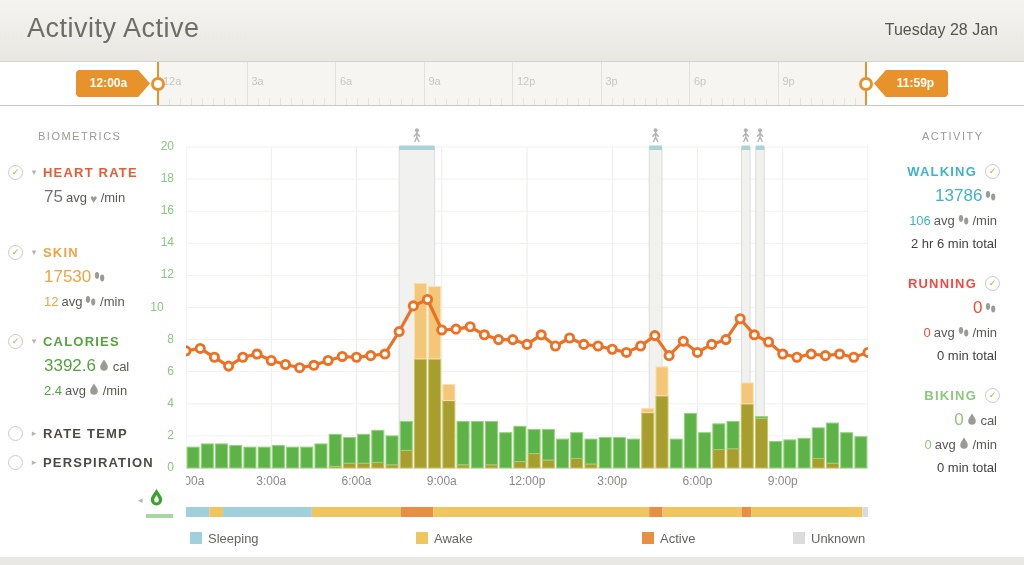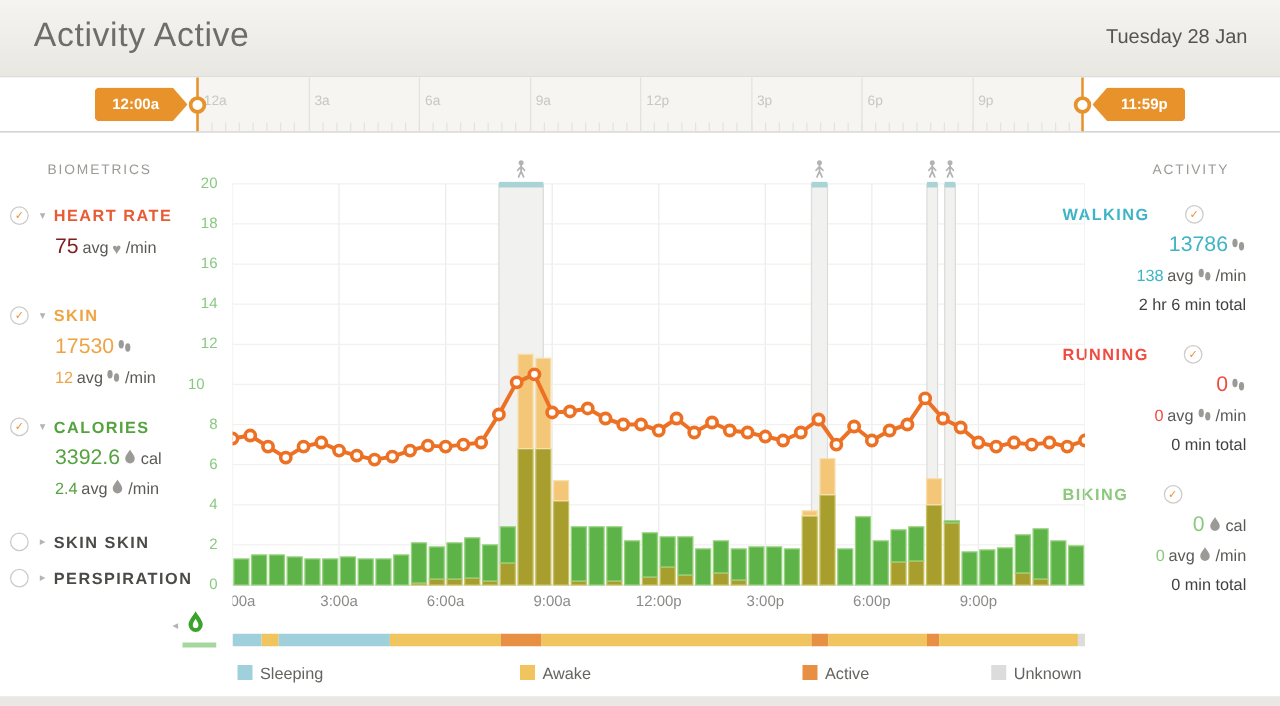--- a/index.html
+++ b/index.html
@@ -37,21 +37,21 @@
   .check-circle { display:inline-block; width:15px; height:15px; border:1px solid #cccbc7;
     border-radius:50%; font-size:9px; line-height:13px; text-align:center; color:#e8953b;
     background:#fff; cursor:pointer; flex:0 0 auto; }
   .caret { font-size:9px; color:#b5b4b0; width:12px; text-align:center; cursor:pointer; }
   .bio-head .check-circle { margin-left:2px; }
   .bio-head .caret { margin:0 3px 0 5px; }
   .stat-line { margin:7px 0 0 38px; font-size:13px; color:#5b5955; }
   .stat-line .big { font-size:17px; }
   .stat-tok { margin-right:3px; }
   .act-item { position:absolute; right:24px; width:150px; text-align:right; }
-  .act-head { display:flex; align-items:center; justify-content:flex-start;gap:20px; }
+  .act-head { display:flex; align-items:center; justify-content:flex-end; }
   .act-head .check-circle { margin-left:8px; }
   .act-item .stat-line { margin-left:0; }
   .dark { color:#434140; }
 
   
   .icon { display:inline-block; vertical-align:-1px; }
 
   
   #ylabels .ylab { position:absolute; left:140px; width:34px; text-align:right;
     font-size:12px; color:#87c97f; }
@@ -171,21 +171,21 @@
     </div>
 
   <div class="section-label" style="left:38px;top:130px;">BIOMETRICS</div>
   <div id="bio-panel">
       <div class="bio-item" style="top: 164px;">
         <div class="bio-head">
           <span class="check-circle">✓</span>
           <span class="caret">▾</span>
           <span class="metric-label" style="color: rgb(232, 91, 53);">HEART RATE</span>
         </div>
-        <div class="stat-line"><span class="stat-tok big" style="color: #7f1d1d;">75</span><span class="stat-tok">avg</span><span class="icon" style="color: rgb(155, 154, 150); font-size: 12px;">♥</span>&nbsp;<span class="stat-tok">/min</span></div>
+        <div class="stat-line"><span class="stat-tok big" style="color: #737373;">75</span><span class="stat-tok">avg</span><span class="icon" style="color: rgb(155, 154, 150); font-size: 12px;">♥</span>&nbsp;<span class="stat-tok">/min</span></div>
       </div>
       <div class="bio-item" style="top: 244px;">
         <div class="bio-head">
           <span class="check-circle">✓</span>
           <span class="caret">▾</span>
           <span class="metric-label" style="color: rgb(238, 164, 67);">SKIN</span>
         </div>
         <div class="stat-line"><span class="stat-tok big" style="color: rgb(238, 164, 67);">17530</span><span class="icon"><svg width="11" height="12" viewBox="0 0 11 12">
               <ellipse cx="3" cy="4.4" rx="2.1" ry="3.4" fill="#9b9a96"></ellipse>
               <ellipse cx="8.2" cy="7" rx="2.1" ry="3.4" fill="#9b9a96"></ellipse>
@@ -205,21 +205,21 @@
               <path d="M5 0.5 C6.3 2.9 8.8 5.5 8.8 7.7 A3.8 4 0 1 1 1.2 7.7 C1.2 5.5 3.7 2.9 5 0.5 Z" fill="#9b9a96"></path>
             </svg></span>&nbsp;<span class="stat-tok">cal</span></div>
         <div class="stat-line"><span class="stat-tok" style="color: rgb(85, 163, 63);">2.4</span><span class="stat-tok">avg</span><span class="icon"><svg width="10" height="13" viewBox="0 0 10 13">
               <path d="M5 0.5 C6.3 2.9 8.8 5.5 8.8 7.7 A3.8 4 0 1 1 1.2 7.7 C1.2 5.5 3.7 2.9 5 0.5 Z" fill="#9b9a96"></path>
             </svg></span>&nbsp;<span class="stat-tok">/min</span></div>
       </div>
       <div class="bio-item" style="top: 425px;">
         <div class="bio-head">
           <span class="check-circle"></span>
           <span class="caret">▸</span>
-          <span class="metric-label" style="color: rgb(76, 74, 70);">SKIN SKIN</span>
+          <span class="metric-label" style="color: rgb(76, 74, 70);">RATE TEMP</span>
         </div>
       </div>
       <div class="bio-item" style="top: 454px;">
         <div class="bio-head">
           <span class="check-circle"></span>
           <span class="caret">▸</span>
           <span class="metric-label" style="color: rgb(76, 74, 70);">PERSPIRATION</span>
         </div>
       </div>
     </div>
@@ -228,21 +228,21 @@
   <div id="act-panel">
       <div class="act-item" style="top: 164px;">
         <div class="act-head">
           <span class="metric-label" style="color: rgb(63, 180, 198);">WALKING</span>
           <span class="check-circle">✓</span>
         </div>
         <div class="stat-line" style="text-align: right;"><span class="stat-tok big" style="color: rgb(63, 180, 198);">13786</span><span class="icon"><svg width="11" height="12" viewBox="0 0 11 12">
               <ellipse cx="3" cy="4.4" rx="2.1" ry="3.4" fill="#9b9a96"></ellipse>
               <ellipse cx="8.2" cy="7" rx="2.1" ry="3.4" fill="#9b9a96"></ellipse>
             </svg></span>&nbsp;</div>
-        <div class="stat-line" style="text-align: right;"><span class="stat-tok" style="color: rgb(63, 180, 198);">138</span><span class="stat-tok">avg</span><span class="icon"><svg width="11" height="12" viewBox="0 0 11 12">
+        <div class="stat-line" style="text-align: right;"><span class="stat-tok" style="color: rgb(63, 180, 198);">106</span><span class="stat-tok">avg</span><span class="icon"><svg width="11" height="12" viewBox="0 0 11 12">
               <ellipse cx="3" cy="4.4" rx="2.1" ry="3.4" fill="#9b9a96"></ellipse>
               <ellipse cx="8.2" cy="7" rx="2.1" ry="3.4" fill="#9b9a96"></ellipse>
             </svg></span>&nbsp;<span class="stat-tok">/min</span></div>
         <div class="stat-line" style="text-align: right;"><span class="stat-tok dark">2 hr 6 min total</span></div>
       </div>
       <div class="act-item" style="top: 276px;">
         <div class="act-head">
           <span class="metric-label" style="color: rgb(240, 75, 64);">RUNNING</span>
           <span class="check-circle">✓</span>
         </div>

